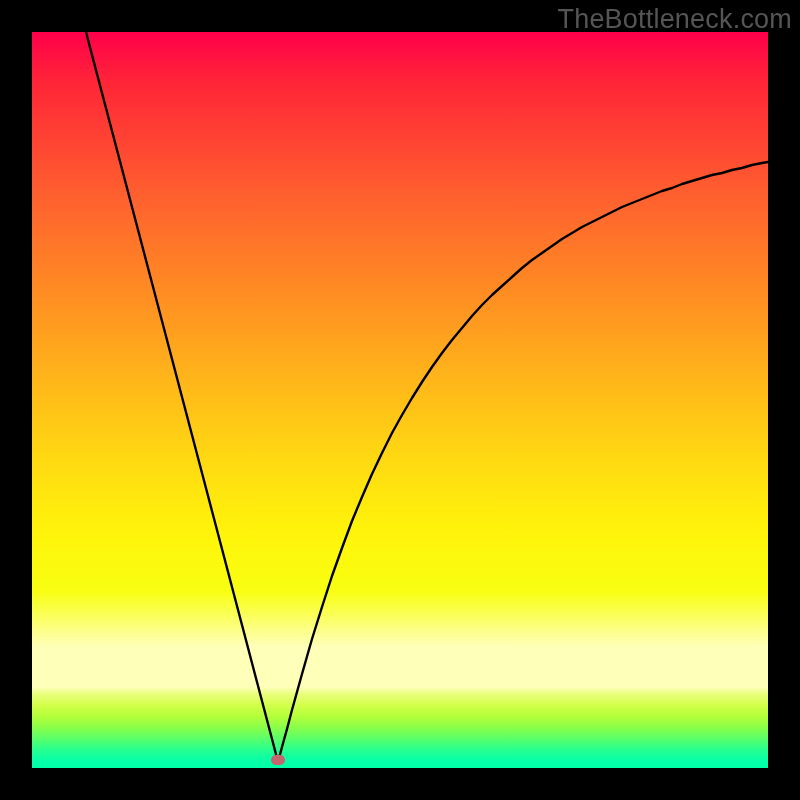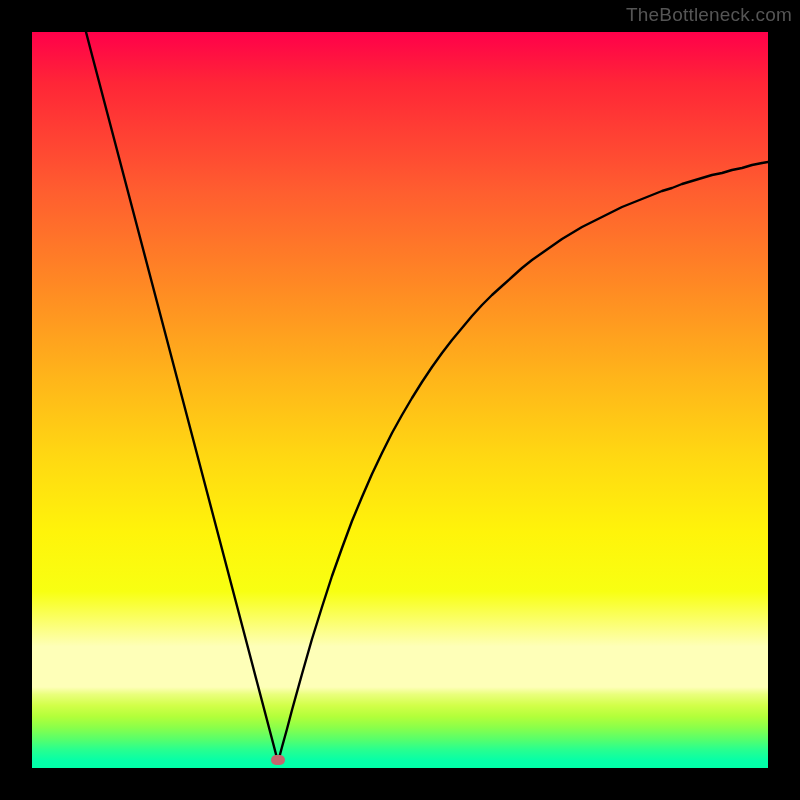--- a/index.html
+++ b/index.html
@@ -9,21 +9,21 @@
     height: 800px;
     background: #000000;
     position: relative;
   }
   .watermark {
     position: absolute;
     top: 4px;
     right: 8px;
     color: #555555;
     font-family: Arial, Helvetica, sans-serif;
-    font-size: 19px;
+    font-size: 27px;
     font-weight: 400;
     letter-spacing: 0.2px;
     z-index: 5;
   }
   .plot {
     position: absolute;
     left: 32px;
     top: 32px;
     width: 736px;
     height: 736px;

